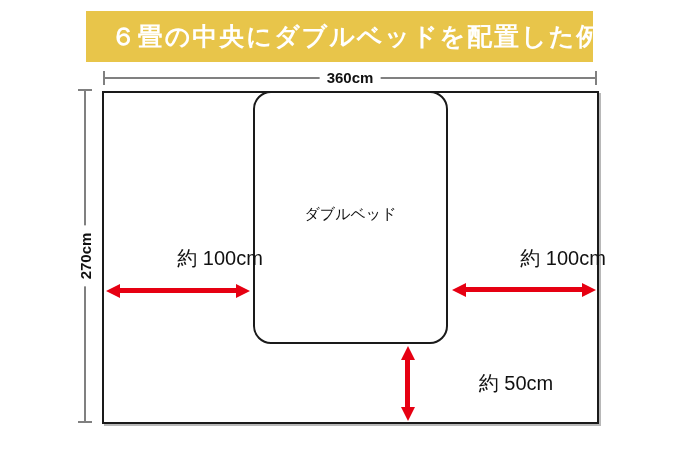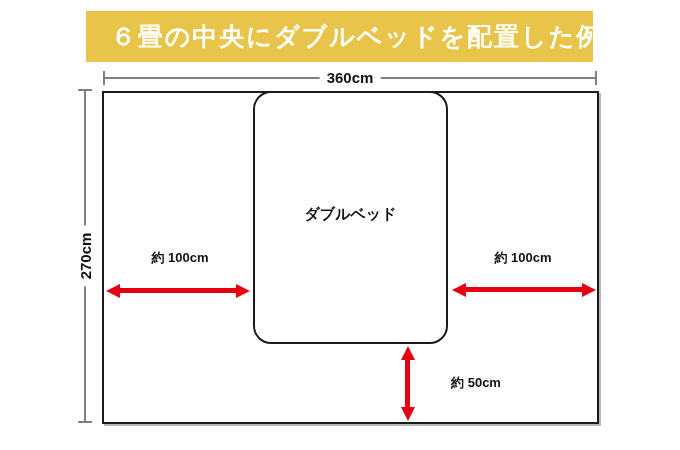--- a/index.html
+++ b/index.html
@@ -44,21 +44,21 @@
   }
 
   
   .bed{
     position:absolute;left:253px;top:91px;width:195px;height:253px;
     box-sizing:border-box;border:2px solid var(--outline,#111);
     border-radius:18px;background:#fff;z-index:2;
   }
   .bed span{
     position:absolute;left:50%;top:112px;transform:translateX(-50%);
-    font-size:15px;font-weight:700;white-space:nowrap;
+    font-size:15px;font-weight:400;white-space:nowrap;
   }
 
   
   .arrow-h{position:absolute;height:5px;background:var(--arrow,#E60012);z-index:3;}
   .arrow-h::before,.arrow-h::after{
     content:"";position:absolute;top:50%;transform:translateY(-50%);
     border-top:7px solid transparent;border-bottom:7px solid transparent;
   }
   .arrow-h::before{left:-14px;border-right:14px solid var(--arrow,#E60012);}
   .arrow-h::after{right:-14px;border-left:14px solid var(--arrow,#E60012);}
@@ -69,21 +69,21 @@
   .arrow-v::before,.arrow-v::after{
     content:"";position:absolute;left:50%;transform:translateX(-50%);
     border-left:7px solid transparent;border-right:7px solid transparent;
   }
   .arrow-v::before{top:-14px;border-bottom:14px solid var(--arrow,#E60012);}
   .arrow-v::after{bottom:-14px;border-top:14px solid var(--arrow,#E60012);}
   .arrow-v.bottom-gap{left:405px;top:360px;height:47px;}
 
   .clr-label{
     position:absolute;transform:translate(-50%,-50%);
-    font-size:13px;font-weight:700;color:#111;white-space:nowrap;z-index:3;
+    font-size:20px;font-weight:400;color:#111;white-space:nowrap;z-index:3;margin-left:40px;
   }
   .clr-label.left{left:180px;top:258px;}
   .clr-label.right{left:523px;top:258px;}
   .clr-label.bottom{left:476px;top:383px;}
 </style>
 </head>
 <body>
 
 <div class="canvas">
 

